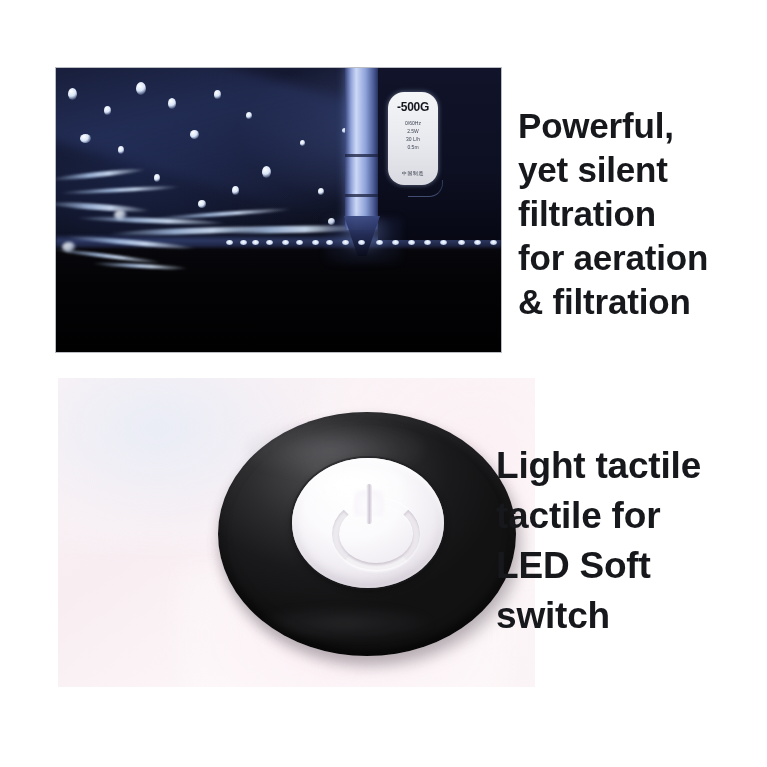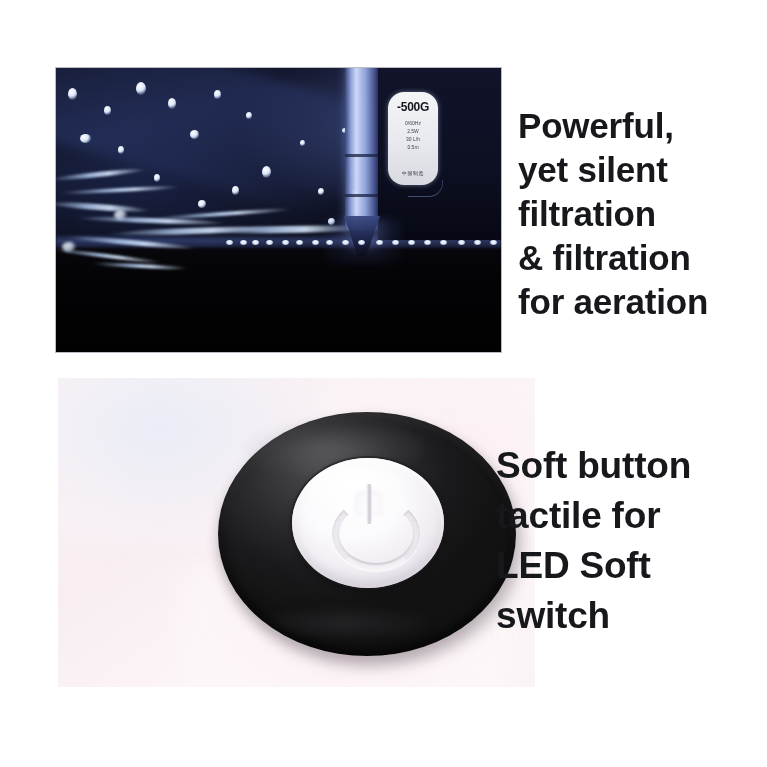--- a/index.html
+++ b/index.html
@@ -498,22 +498,22 @@
       <i style="left:232px;"></i>
         <i style="left:248px;"></i>
         <i style="left:264px;"></i>
     </div>
   </div>
 
   <div class="caption-top">
     <div>Powerful,</div>
     <div>yet silent</div>
     <div>filtration</div>
+    <div>for aeration</div>
     <div>&amp; filtration</div>
-    <div>for aeration</div>
   </div>
 
   <div class="photo-bottom">
     <div class="pb-tint-a"></div>
     <div class="pb-tint-b"></div>
     <div class="pb-tint-c"></div>
 
     <div class="ring-shadow"></div>
     <div class="ring-outer"></div>
     <div class="ring-hilite"></div>
@@ -524,19 +524,19 @@
       <div class="glyph">
         <div class="glyph-arc"></div>
         <div class="glyph-arc-light"></div>
         <div class="glyph-gap"></div>
         <div class="glyph-stem"></div>
       </div>
     </div>
   </div>
 
   <div class="caption-bottom">
-    <div>Soft button</div>
+    <div>Light tactile</div>
     <div>tactile for</div>
     <div>LED Soft</div>
     <div>switch</div>
   </div>
 
 </div>
 
 </body></html>

